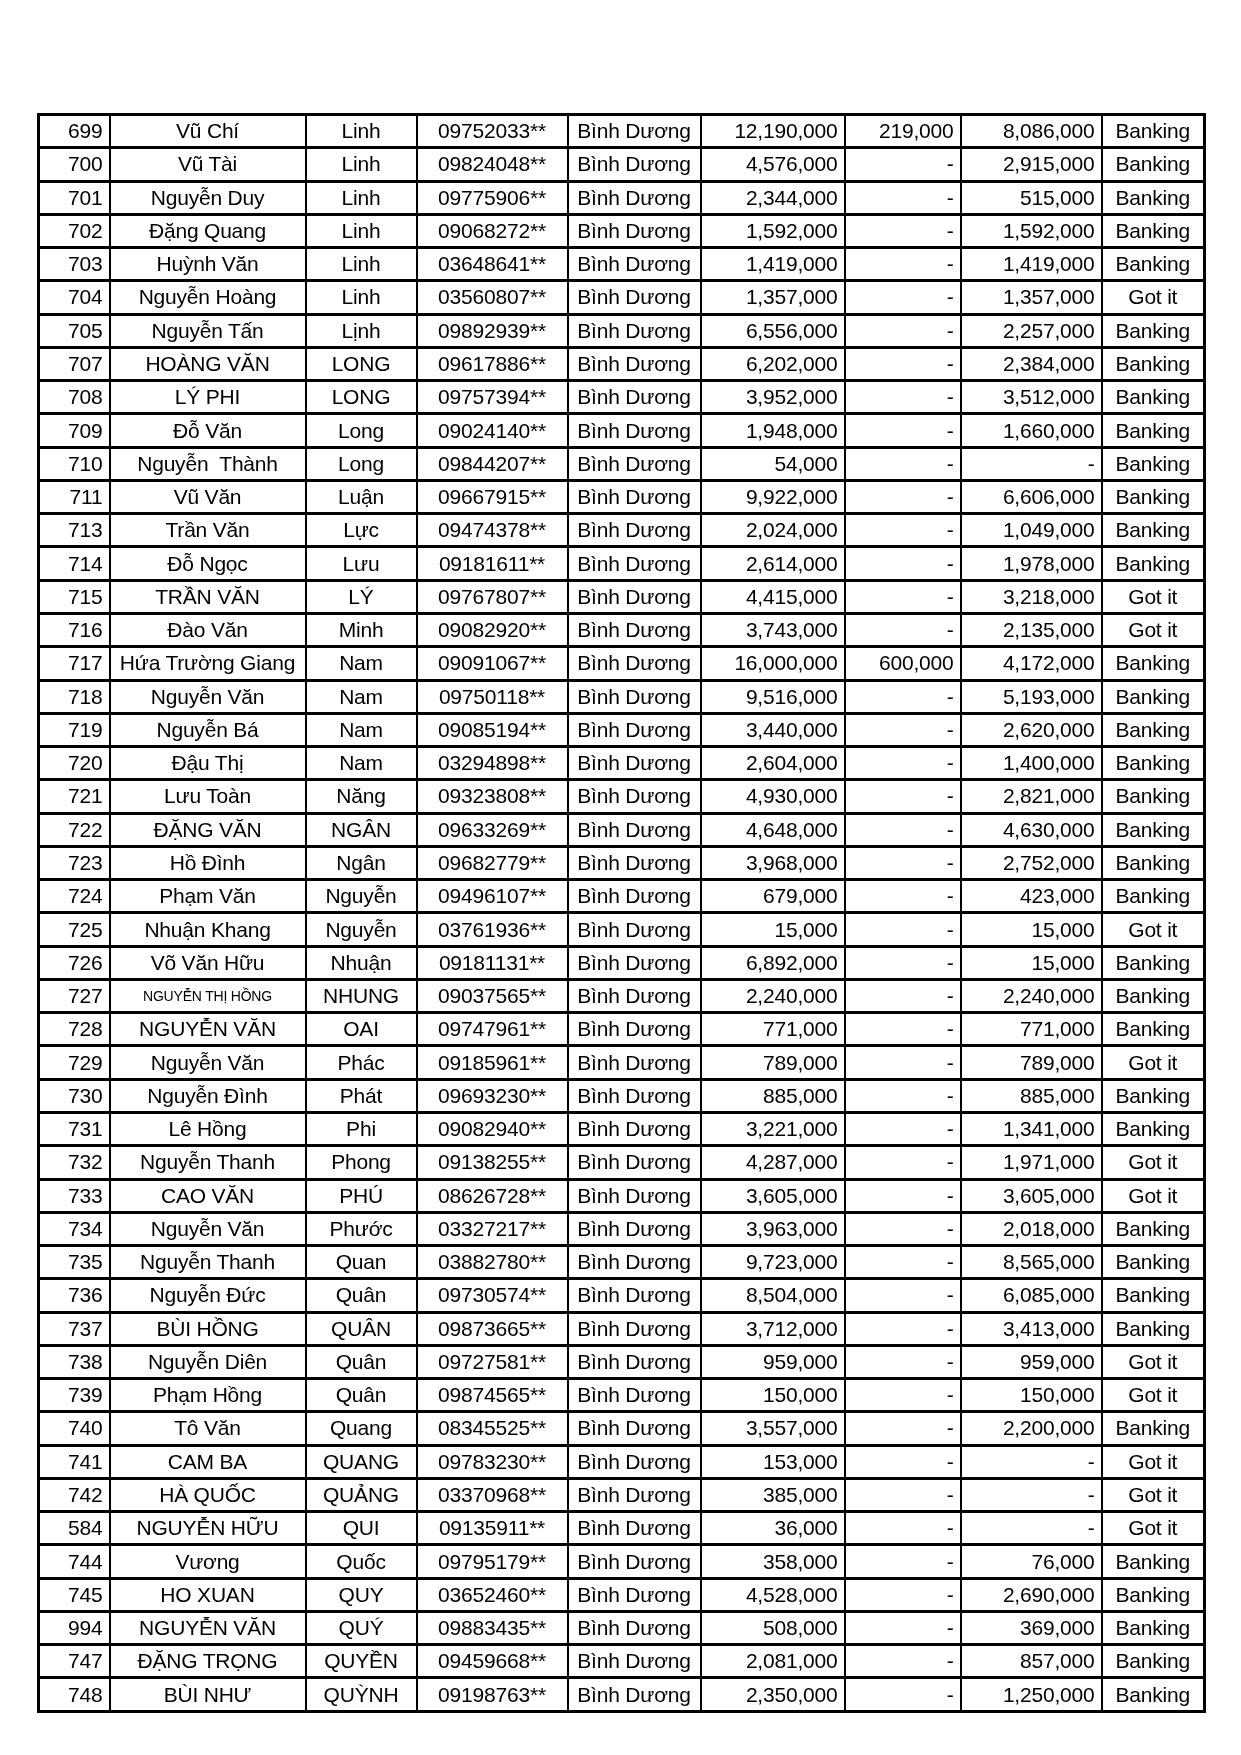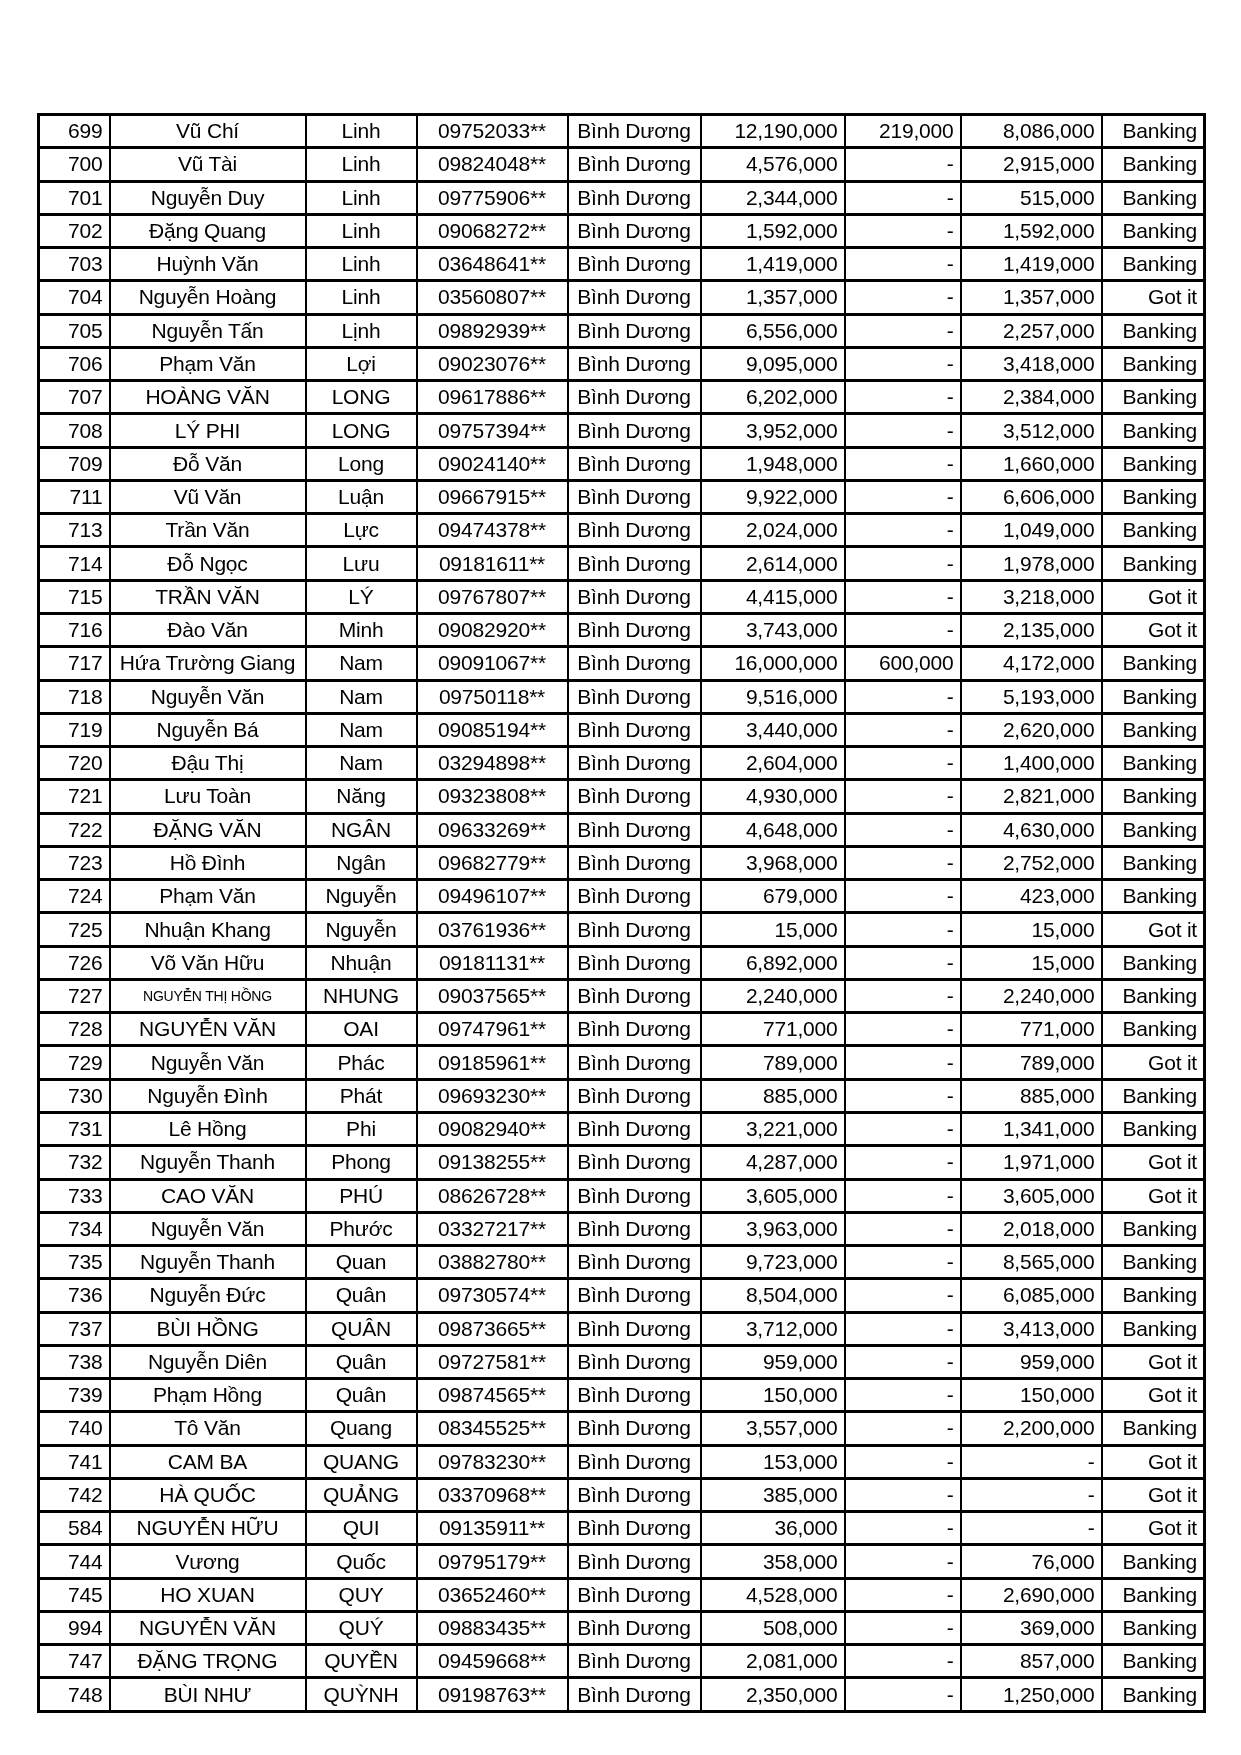--- a/index.html
+++ b/index.html
@@ -33,21 +33,21 @@
     letter-spacing: -0.2px;
     white-space: pre;
     overflow: hidden;
     padding: 0 6px;
     height: 30.28px;
     vertical-align: middle;
     color: #000000;
   }
   td.align-right  { text-align: right;  padding-right: 8px; }
   td.align-center { text-align: center; }
-  td.align-left   { text-align: right;   padding-left: 8px; }
+  td.align-left   { text-align: center;   padding-left: 8px; }
   td.dash         { text-align: right;  padding-right: 34px; }
 </style>
 </head>
 <body>
 
 <div class="page">
   <table class="data-table">
     <colgroup>
       <col style="width:71px">
       <col style="width:196px">
@@ -131,31 +131,20 @@
           <td class="align-center">Nguyễn Tấn</td>
           <td class="align-center">Lịnh</td>
           <td class="align-center">09892939**</td>
           <td class="align-center">Bình Dương</td>
           <td class="align-right">6,556,000</td>
           <td class="dash">-</td>
           <td class="align-right">2,257,000</td>
           <td class="align-left">Banking</td>
         </tr>
         <tr>
-          <td class="align-right">706</td>
-          <td class="align-center">Phạm Văn</td>
-          <td class="align-center">Lợi</td>
-          <td class="align-center">09023076**</td>
-          <td class="align-center">Bình Dương</td>
-          <td class="align-right">9,095,000</td>
-          <td class="dash">-</td>
-          <td class="align-right">3,418,000</td>
-          <td class="align-left">Banking</td>
-        </tr>
-        <tr>
           <td class="align-right">707</td>
           <td class="align-center">HOÀNG VĂN</td>
           <td class="align-center">LONG</td>
           <td class="align-center">09617886**</td>
           <td class="align-center">Bình Dương</td>
           <td class="align-right">6,202,000</td>
           <td class="dash">-</td>
           <td class="align-right">2,384,000</td>
           <td class="align-left">Banking</td>
         </tr>
@@ -172,20 +161,31 @@
         </tr>
         <tr>
           <td class="align-right">709</td>
           <td class="align-center">Đỗ Văn</td>
           <td class="align-center">Long</td>
           <td class="align-center">09024140**</td>
           <td class="align-center">Bình Dương</td>
           <td class="align-right">1,948,000</td>
           <td class="dash">-</td>
           <td class="align-right">1,660,000</td>
+          <td class="align-left">Banking</td>
+        </tr>
+        <tr>
+          <td class="align-right">710</td>
+          <td class="align-center">Nguyễn  Thành</td>
+          <td class="align-center">Long</td>
+          <td class="align-center">09844207**</td>
+          <td class="align-center">Bình Dương</td>
+          <td class="align-right">54,000</td>
+          <td class="dash">-</td>
+          <td class="dash">-</td>
           <td class="align-left">Banking</td>
         </tr>
         <tr>
           <td class="align-right">711</td>
           <td class="align-center">Vũ Văn</td>
           <td class="align-center">Luận</td>
           <td class="align-center">09667915**</td>
           <td class="align-center">Bình Dương</td>
           <td class="align-right">9,922,000</td>
           <td class="dash">-</td>

